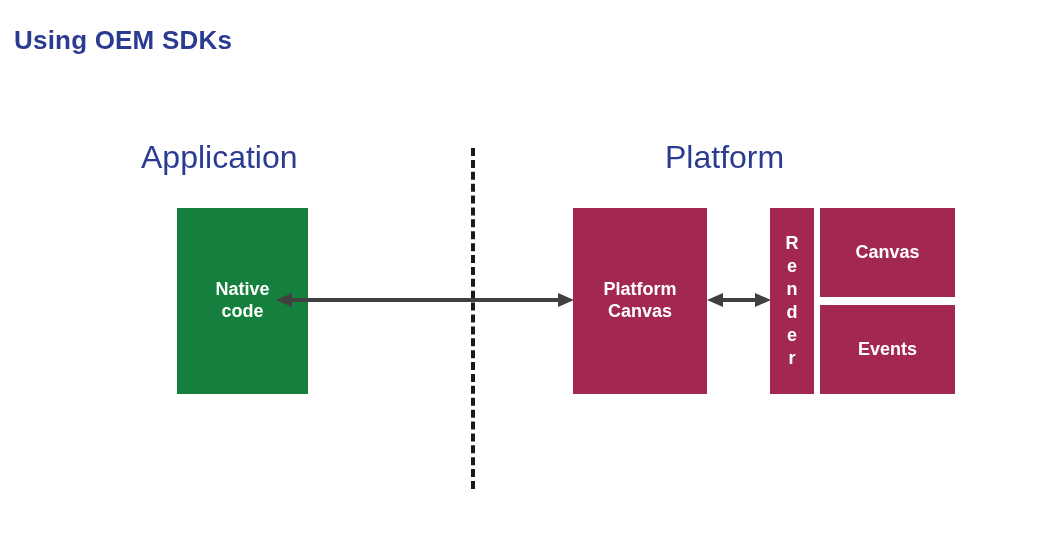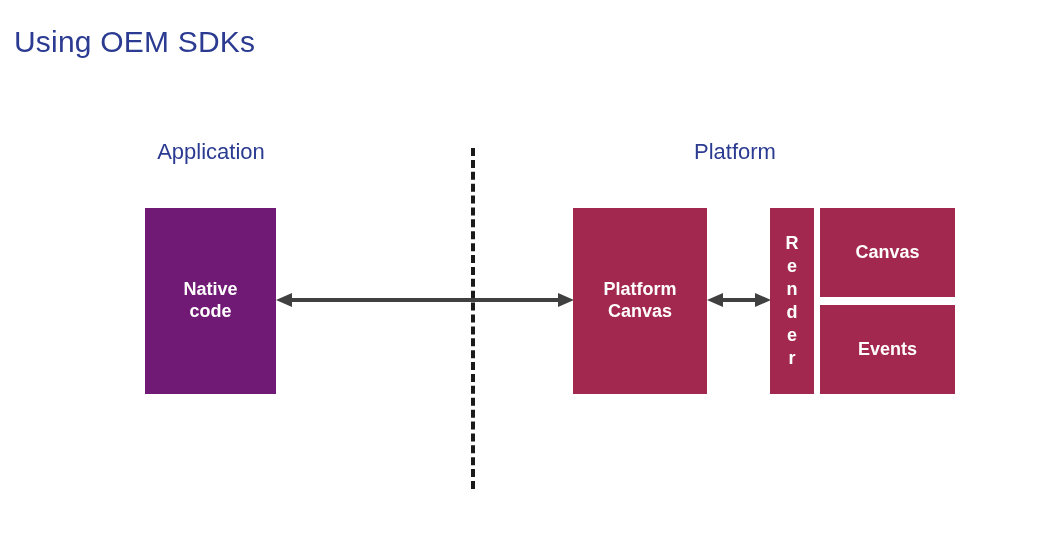--- a/index.html
+++ b/index.html
@@ -16,35 +16,34 @@
     height: 534px;
     background: #ffffff;
     overflow: hidden;
   }
 
   
   #slide-title {
     position: absolute;
     left: 14px;
     top: 25px;
-    font-size: 30px;
-    font-weight: 400;
+    font-size: 26px;
+    font-weight: 700;
     letter-spacing: 0.2px;
     color: #2b3b91;
     white-space: nowrap;
   }
 
   
   .section-label {
     position: absolute;
-    font-size: 22px;
+    font-size: 32px;
     font-weight: 400;
     color: #2b3b91;
     white-space: nowrap;
-    text-align: center;
   }
   #label-application { left: 141px; top: 139px; width: 140px; }
   #label-platform    { left: 665px; top: 139px; width: 140px; }
 
   
   #divider {
     position: absolute;
     left: 471px;
     top: 148px;
     width: 0;
@@ -56,21 +55,21 @@
   .box {
     position: absolute;
     display: flex;
     align-items: center;
     justify-content: center;
     color: #ffffff;
     font-weight: bold;
     text-align: center;
     line-height: 1.22;
   }
-  .box-blue    { background: #701a75; }
+  .box-blue    { background: #15803d; margin-left: 32px; }
   .box-crimson { background: #a32850; }
 
   #box-native-code {
     left: 145px; top: 208px;
     width: 131px; height: 186px;
     font-size: 18px;
   }
   #box-platform-widgets {
     left: 573px; top: 208px;
     width: 134px; height: 186px;

